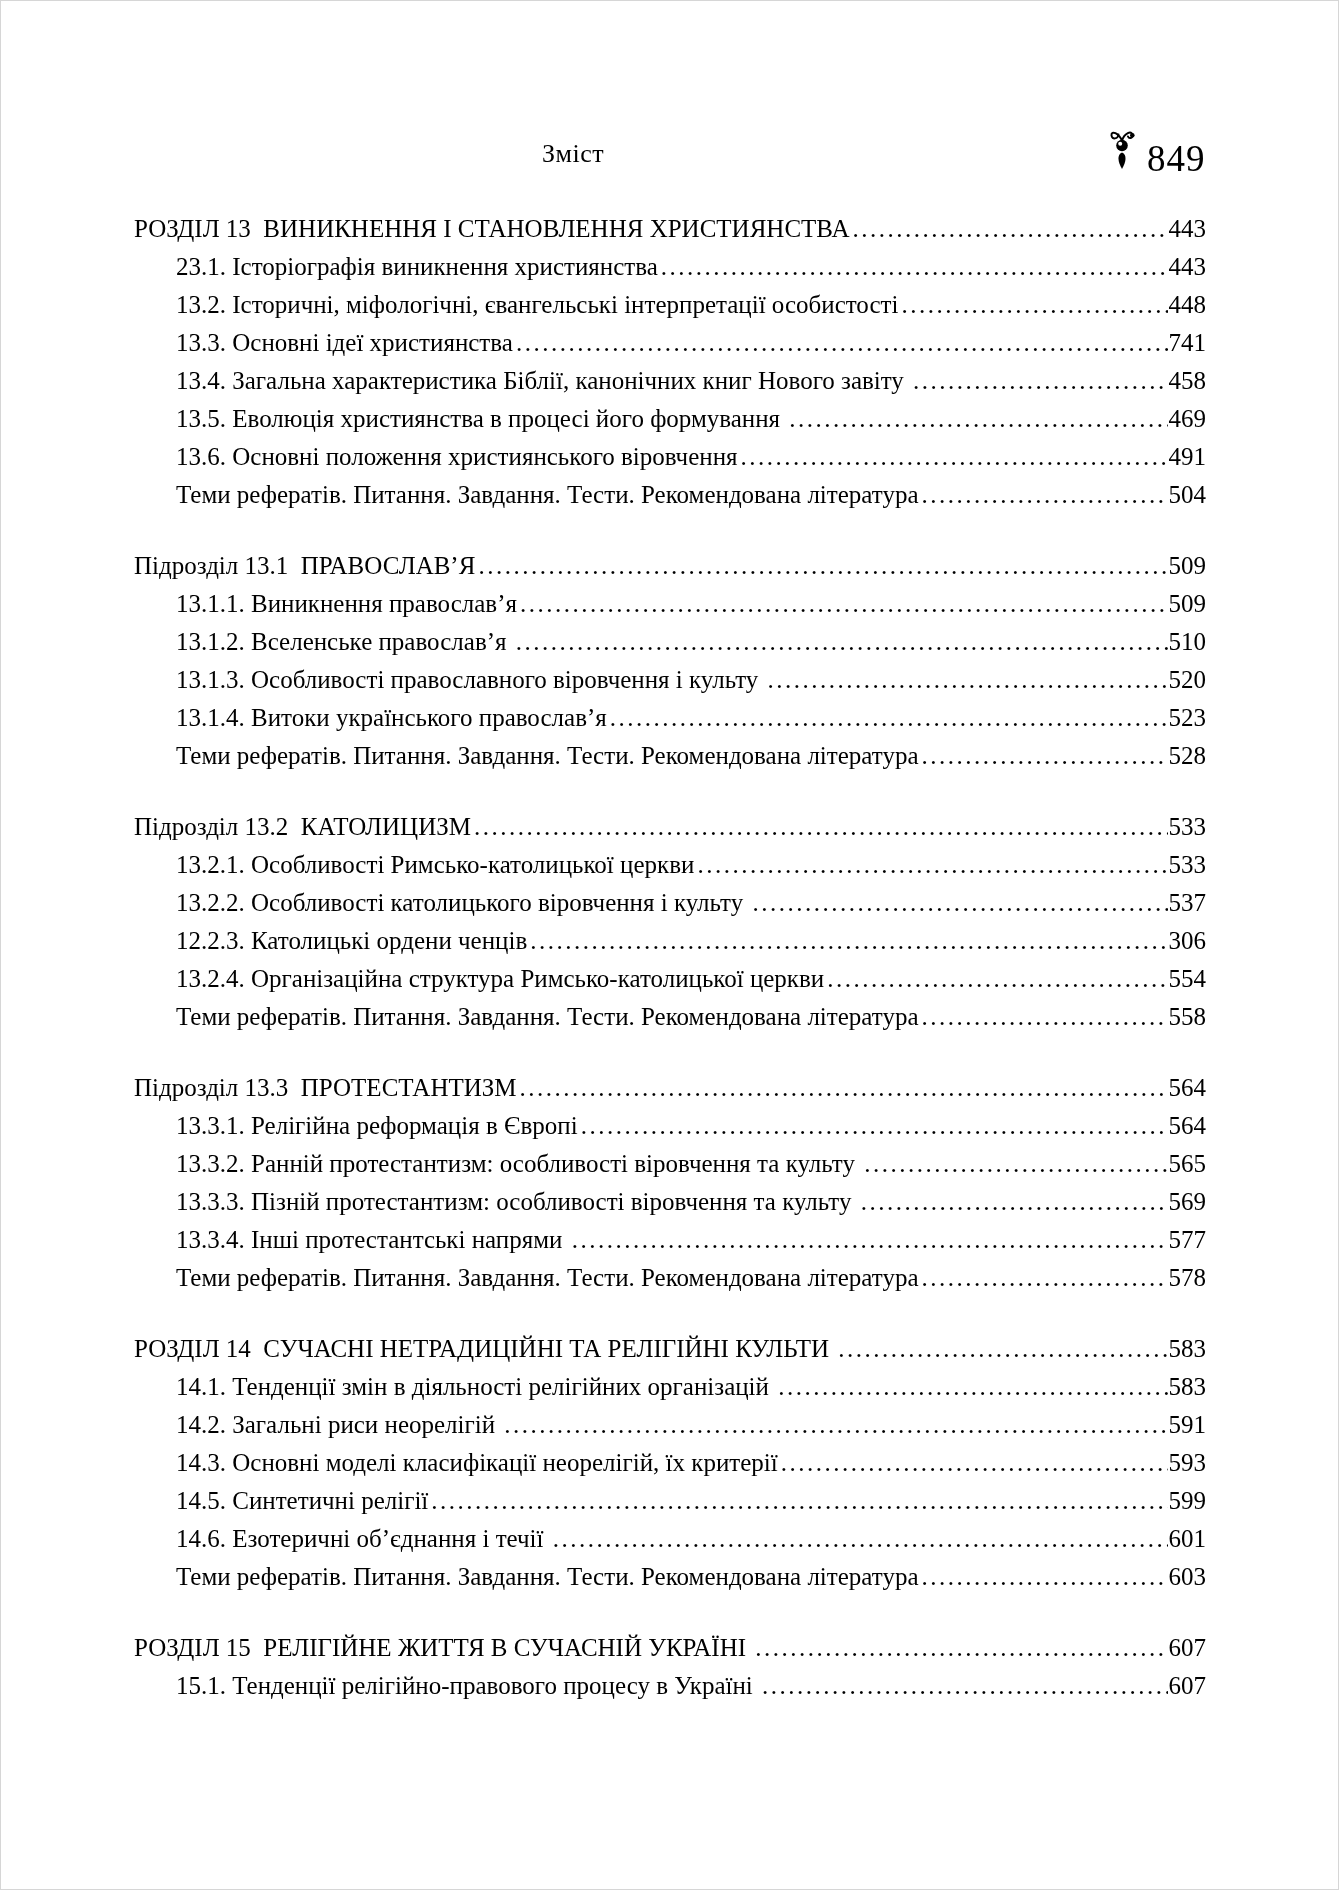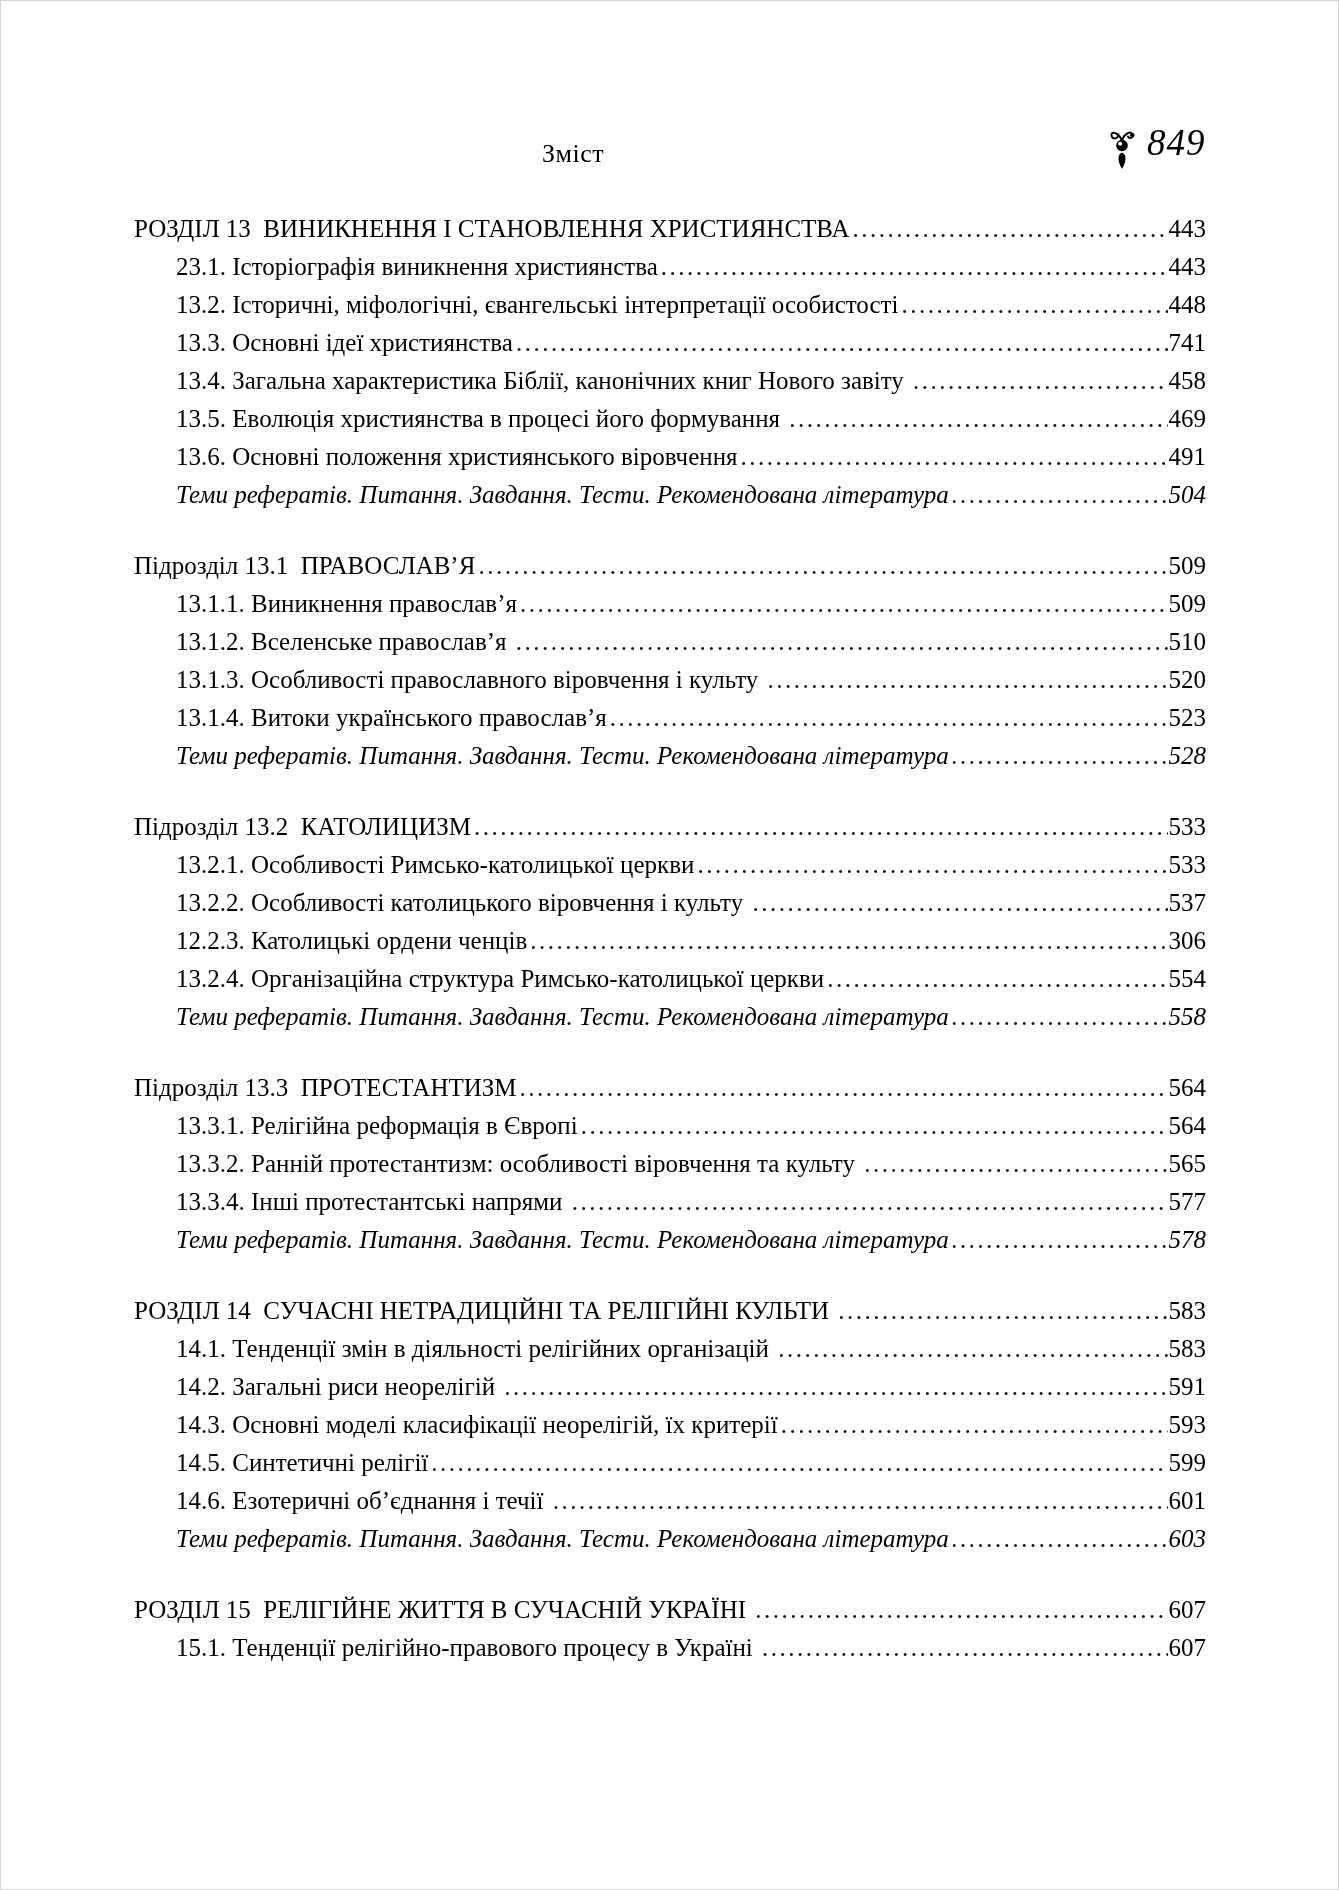--- a/index.html
+++ b/index.html
@@ -24,41 +24,40 @@
   .ornament {
     position: absolute;
     left: 1106px;
     top: 127px;
     width: 30px;
     height: 42px;
   }
   .folio {
     position: absolute;
     left: 1146px;
-    top: 120px;
+    top: 136px;
     font-size: 37px;
-    font-style: italic;
     letter-spacing: 1px;
   }
   .toc {
     position: absolute;
     left: 133px;
     top: 209px;
     width: 1072px;
   }
   .toc-block { margin-bottom: 33px; }
   .toc-block:last-child { margin-bottom: 0; }
   .toc-row {
     display: flex;
     align-items: flex-start;
     line-height: 38px;
     font-size: 25px;
   }
   .toc-row.item, .toc-row.summary { padding-left: 42px; }
-  .toc-row.summary { font-style: italic; }
+  .toc-row.summary { }
   .toc-text { white-space: pre; flex: 0 1 auto; }
   .dots {
     flex: 1 1 auto;
     overflow: hidden;
     white-space: nowrap;
     margin-left: 3px;
     letter-spacing: 2.5px;
   }
   .dots::after {
     content: "....................................................................................................................................................................................................................................................................";
@@ -202,20 +201,25 @@
           <span class="toc-text">13.3.1. Релігійна реформація в Європі</span>
           <span class="dots"></span>
           <span class="toc-pagenum">564</span>
         </div>
         <div class="toc-row item">
           <span class="toc-text">13.3.2. Ранній протестантизм: особливості віровчення та культу </span>
           <span class="dots"></span>
           <span class="toc-pagenum">565</span>
         </div>
         <div class="toc-row item">
+          <span class="toc-text">13.3.3. Пізній протестантизм: особливості віровчення та культу </span>
+          <span class="dots"></span>
+          <span class="toc-pagenum">569</span>
+        </div>
+        <div class="toc-row item">
           <span class="toc-text">13.3.4. Інші протестантські напрями </span>
           <span class="dots"></span>
           <span class="toc-pagenum">577</span>
         </div>
         <div class="toc-row summary">
           <span class="toc-text">Теми рефератів. Питання. Завдання. Тести. Рекомендована література</span>
           <span class="dots"></span>
           <span class="toc-pagenum">578</span>
         </div>
       </div>

